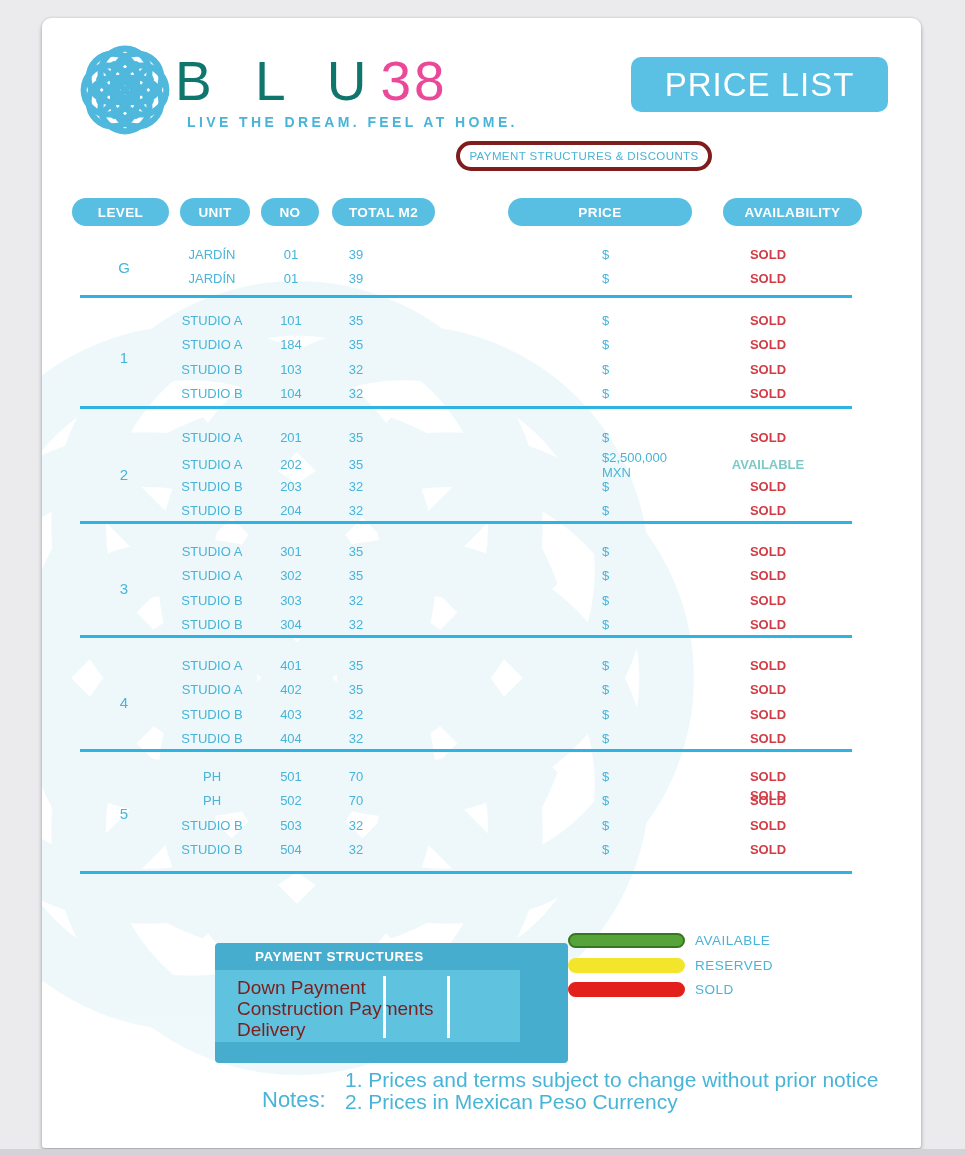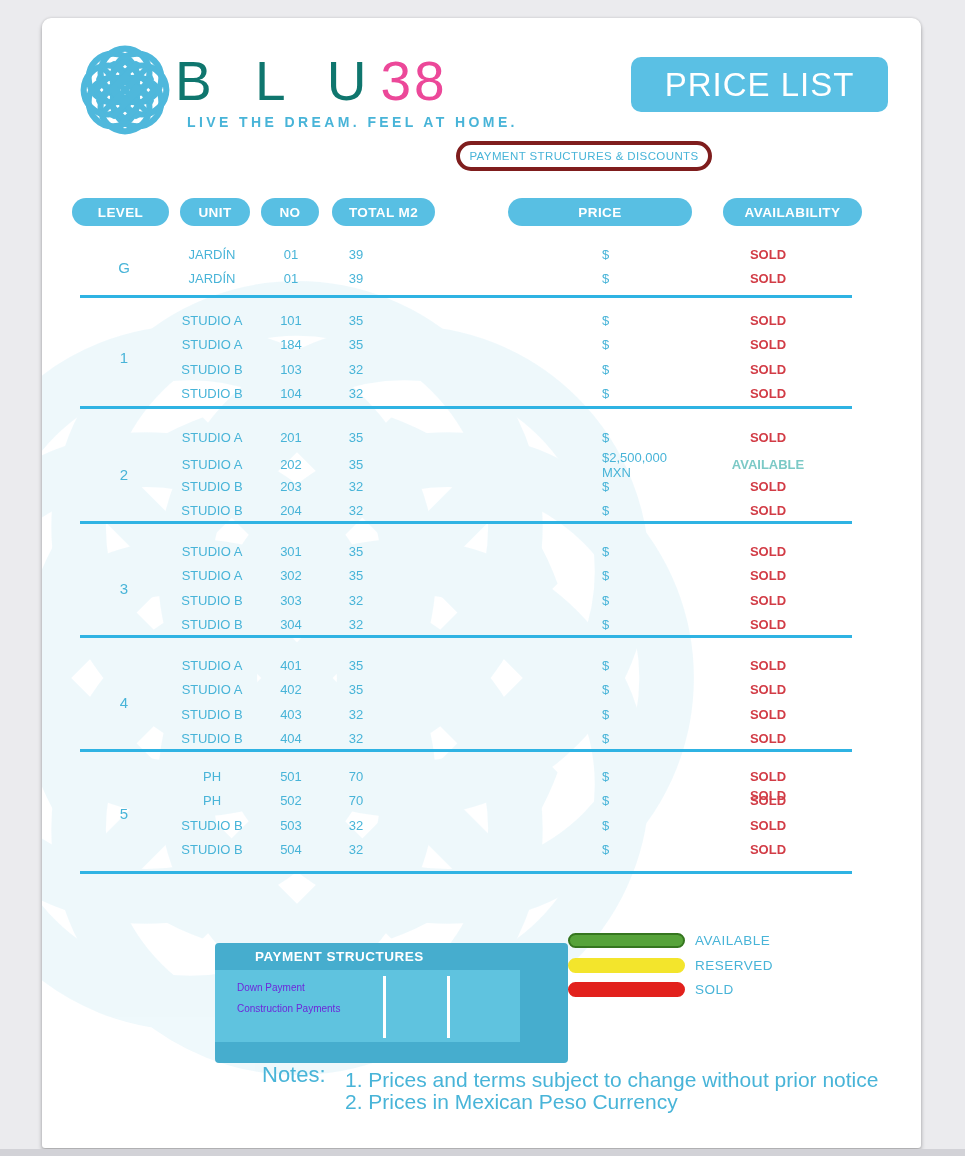--- a/index.html
+++ b/index.html
@@ -59,30 +59,30 @@
   .c-price{text-align:left;padding-left:216px;}
   .c-avail{text-align:center;position:relative;font-weight:bold;}
   .c-avail.sold{color:#d23c46;}
   .c-avail.available{color:#7cc9c6;}
   .extra-sold{position:absolute;left:0;right:0;top:19px;text-align:center;color:#d23c46;font-weight:bold;}
   .sep{position:absolute;left:38px;width:772px;height:3px;background:#2fb3e3;}
   
   .pay-box{position:absolute;left:173px;top:887px;width:353px;height:120px;background:#46adce;border-radius:4px;overflow:hidden;margin-top:38px;}
   .pay-box-title{position:absolute;left:40px;top:6px;color:#fff;font-size:13.5px;font-weight:bold;letter-spacing:.5px;}
   .pay-box-inner{position:absolute;left:0;top:27px;width:305px;height:72px;background:#5fc3df;}
-  .pay-box-rows{padding:7px 8px 0 22px;color:#6d28d9;font-size:10px;line-height:21px;}
+  .pay-box-rows{padding:7px 8px 0 22px;color:#7f1d1d;font-size:19px;line-height:21px;}
   .vline{position:absolute;top:33px;width:3px;height:62px;background:#fff;}
   .vl1{left:168px;} .vl2{left:232px;}
   
   .legend{position:absolute;left:526px;top:915px;}
   .legend-row{display:flex;align-items:center;height:15px;margin-bottom:9.5px;}
   .legend-pill{width:117px;height:15px;border-radius:8px;margin-right:10px;box-sizing:border-box;}
   .legend-label{color:#48b4d8;font-size:13.5px;letter-spacing:.5px;}
   
-  .notes-label{position:absolute;left:220px;top:1044px;color:#48b4d8;font-size:22px;}
+  .notes-label{position:absolute;left:220px;top:1069px;color:#48b4d8;font-size:22px;}
   .notes-items{position:absolute;left:303px;top:1051px;color:#48b4d8;font-size:21px;line-height:22px;}
 </style>
 </head>
 <body>
 
 <svg width="0" height="0" style="position:absolute">
   <defs>
     <g id="knot-logo">
       <g fill="none" stroke="#4fb8dc" stroke-width="6.5">
         <circle cx="68" cy="50" r="26"></circle>
@@ -343,20 +343,21 @@
       </div>
       <div class="sep" style="top: 853px;"></div>
     </div>
 
   <div class="pay-box">
     <div class="pay-box-title">PAYMENT STRUCTURES</div>
     <div class="pay-box-inner">
       <div class="pay-box-rows" id="pay-rows">
           <div>Down Payment</div>
           <div>Construction Payments</div>
+          <div>Delivery</div>
         </div>
     </div>
     <div class="vline vl1"></div>
     <div class="vline vl2"></div>
   </div>
 
   <div class="legend" id="legend">
       <div class="legend-row">
         <div class="legend-pill" style="background: rgb(86, 163, 58); border: 2px solid rgb(53, 118, 31);"></div>
         <div class="legend-label">AVAILABLE</div>

